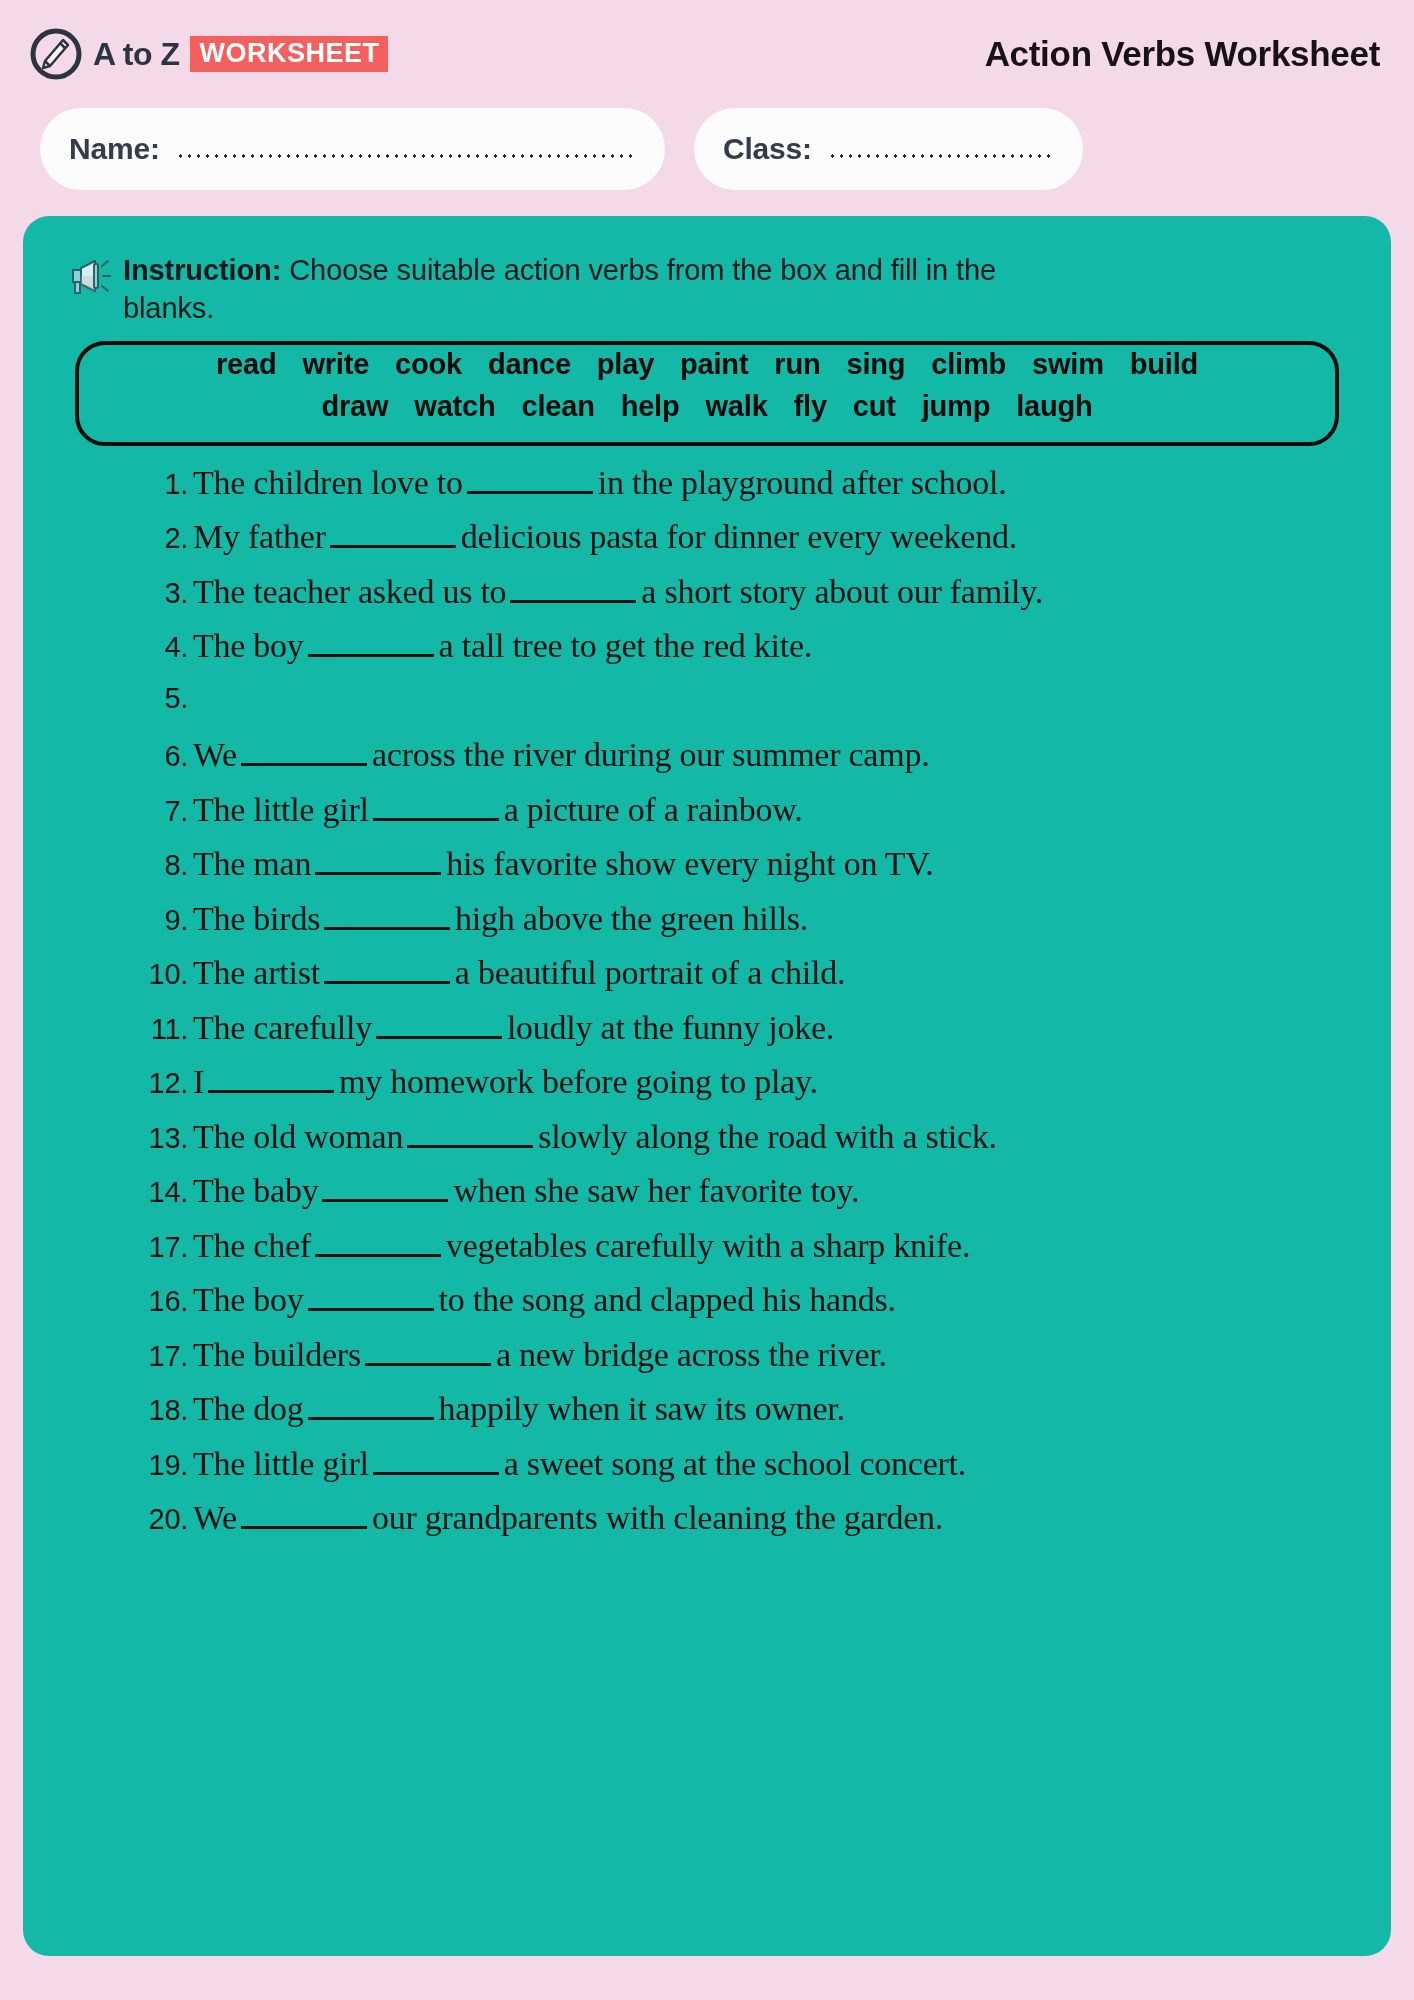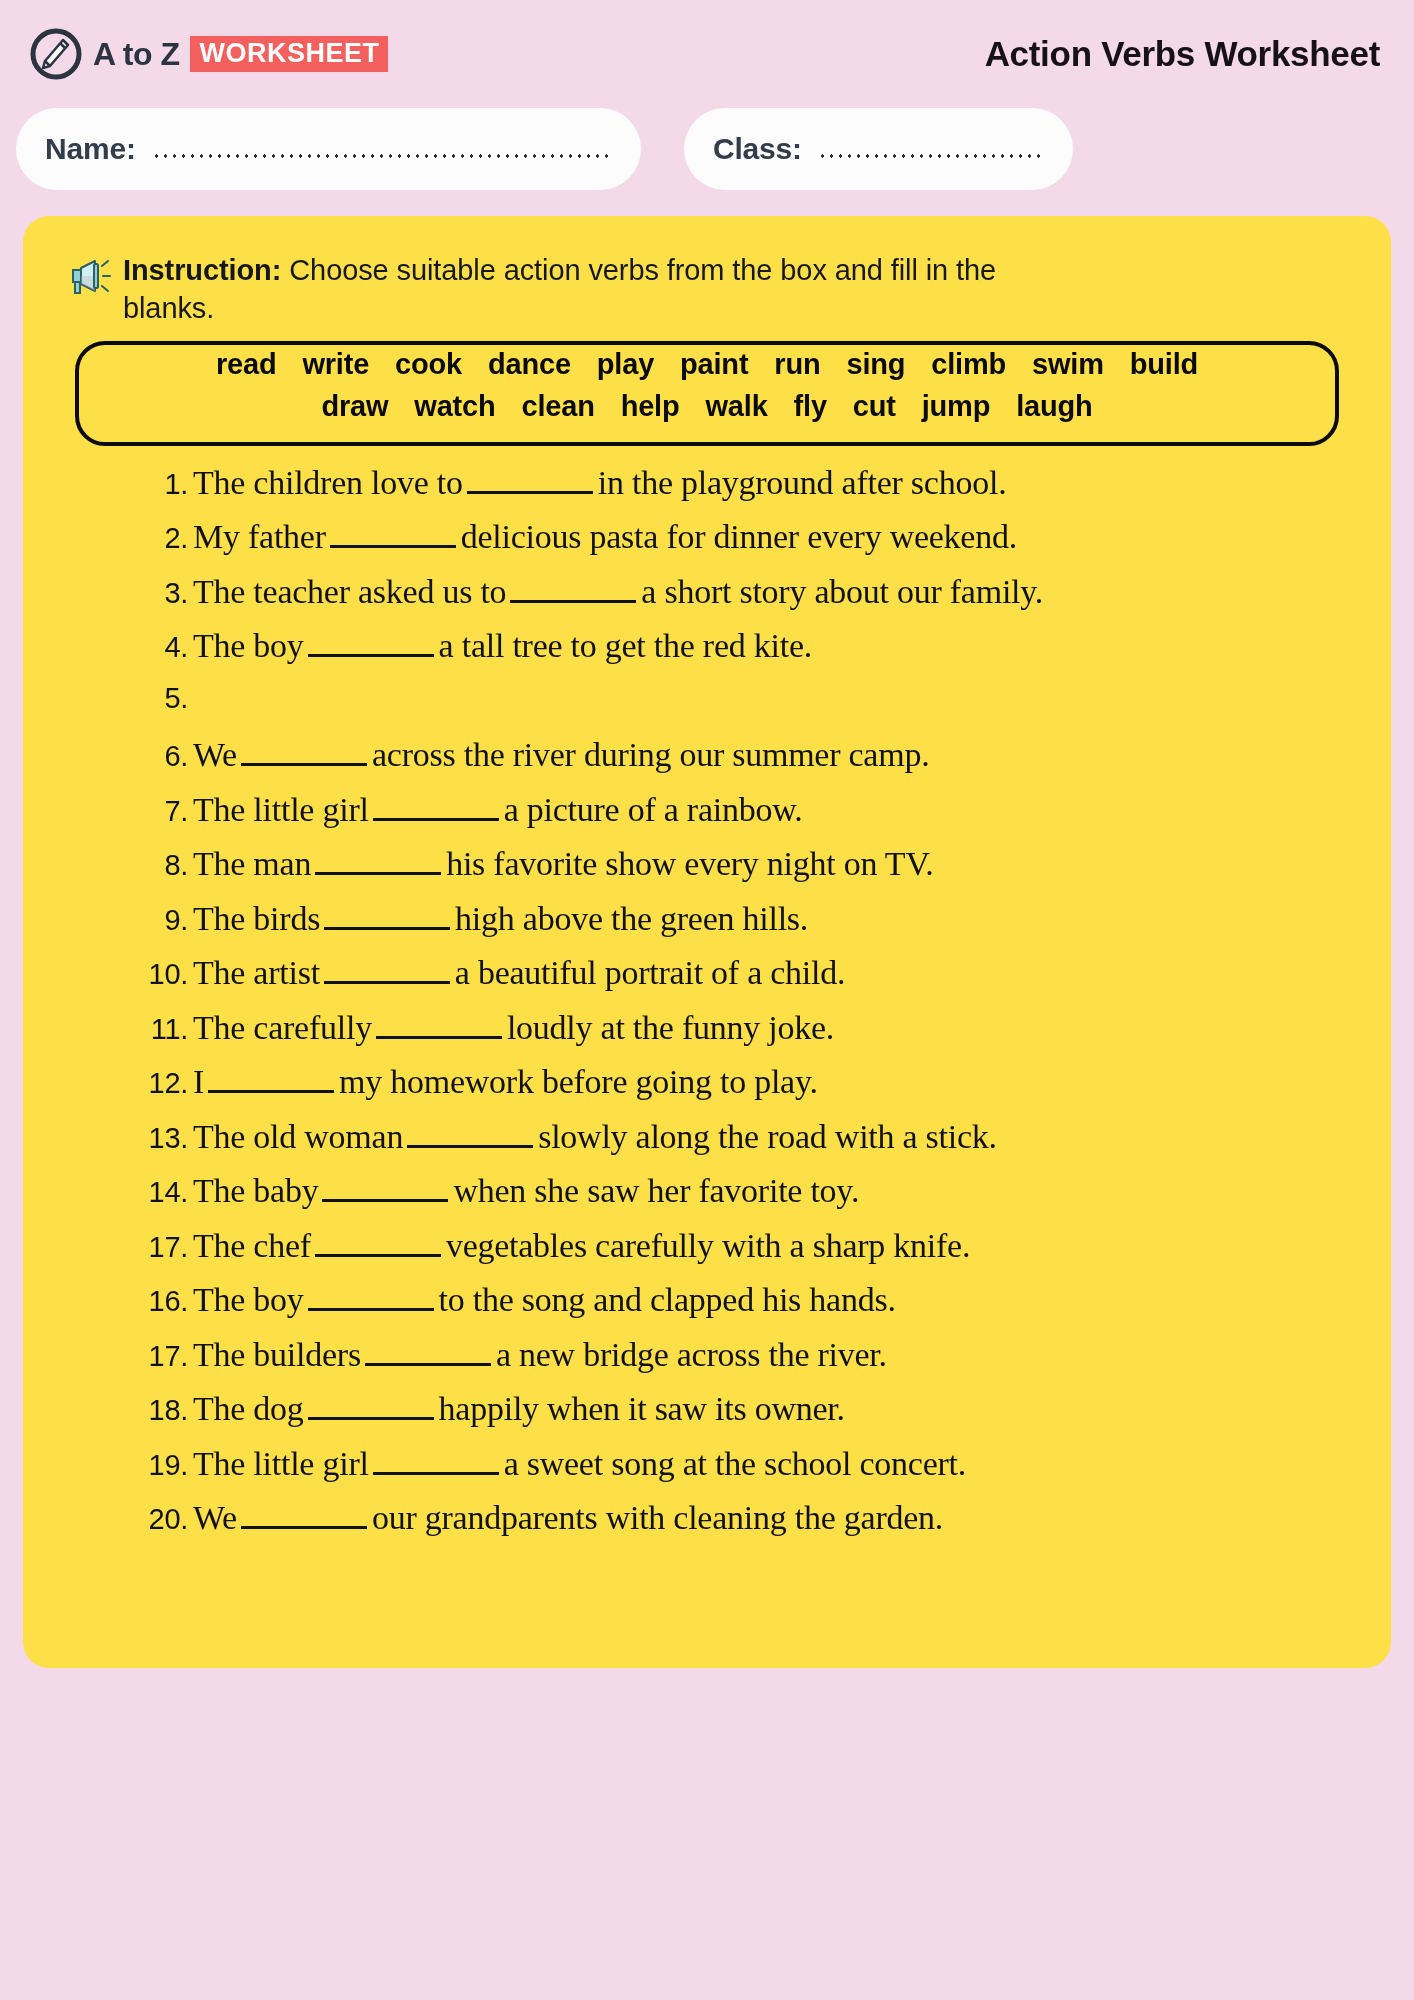--- a/index.html
+++ b/index.html
@@ -65,22 +65,22 @@
     font-size: 35px;
     font-weight: 700;
     color: #17121a;
     letter-spacing: -0.3px;
     white-space: nowrap;
   }
 
   
   .info-row {
     display: flex;
-    gap: 43px;
-    padding: 0 16px;
+    gap: 29px;
+    padding: 0 40px;
     height: 90px;
   }
 
   .info-card {
     background: #fdfcfd;
     border-radius: 41px;
     display: flex;
     align-items: center;
     height: 82px;
     padding: 0 28px 0 29px;
@@ -110,24 +110,24 @@
     bottom: 4px;
     height: 4px;
     background-image: radial-gradient(circle, #2b2b2b 1.5px, transparent 1.7px);
     background-size: 9px 4px;
     background-repeat: repeat-x;
   }
 
   
   .sheet {
     margin: 18px 23px 0 23px;
-    background: #fde047;
+    background: #14b8a6;
     border-radius: 26px;
     padding: 28px 30px 26px 30px;
-    height: 1452px;
+    height: 1740px;
   }
 
   
   .instruction {
     display: flex;
     align-items: flex-start;
     gap: 10px;
     padding: 8px 0 0 16px;
   }
 

